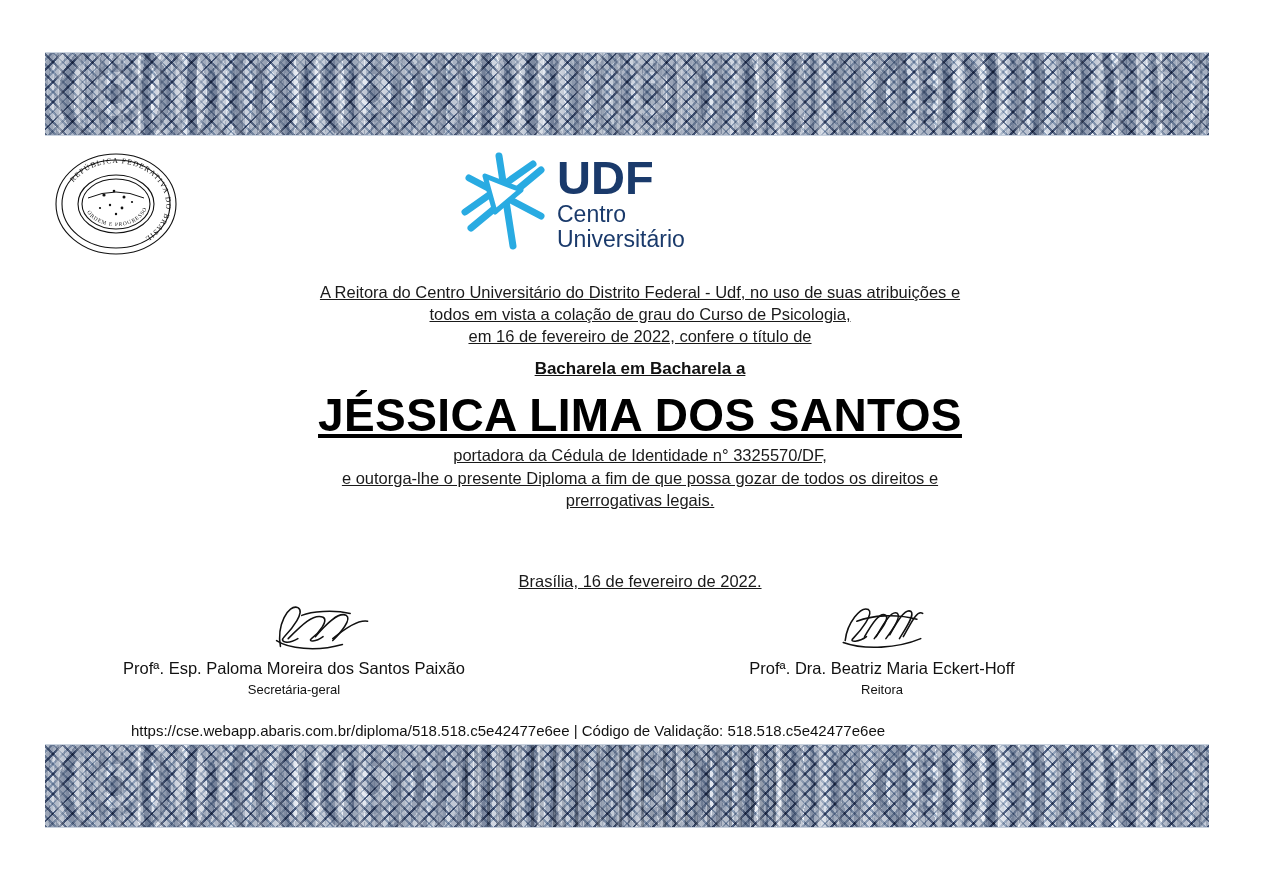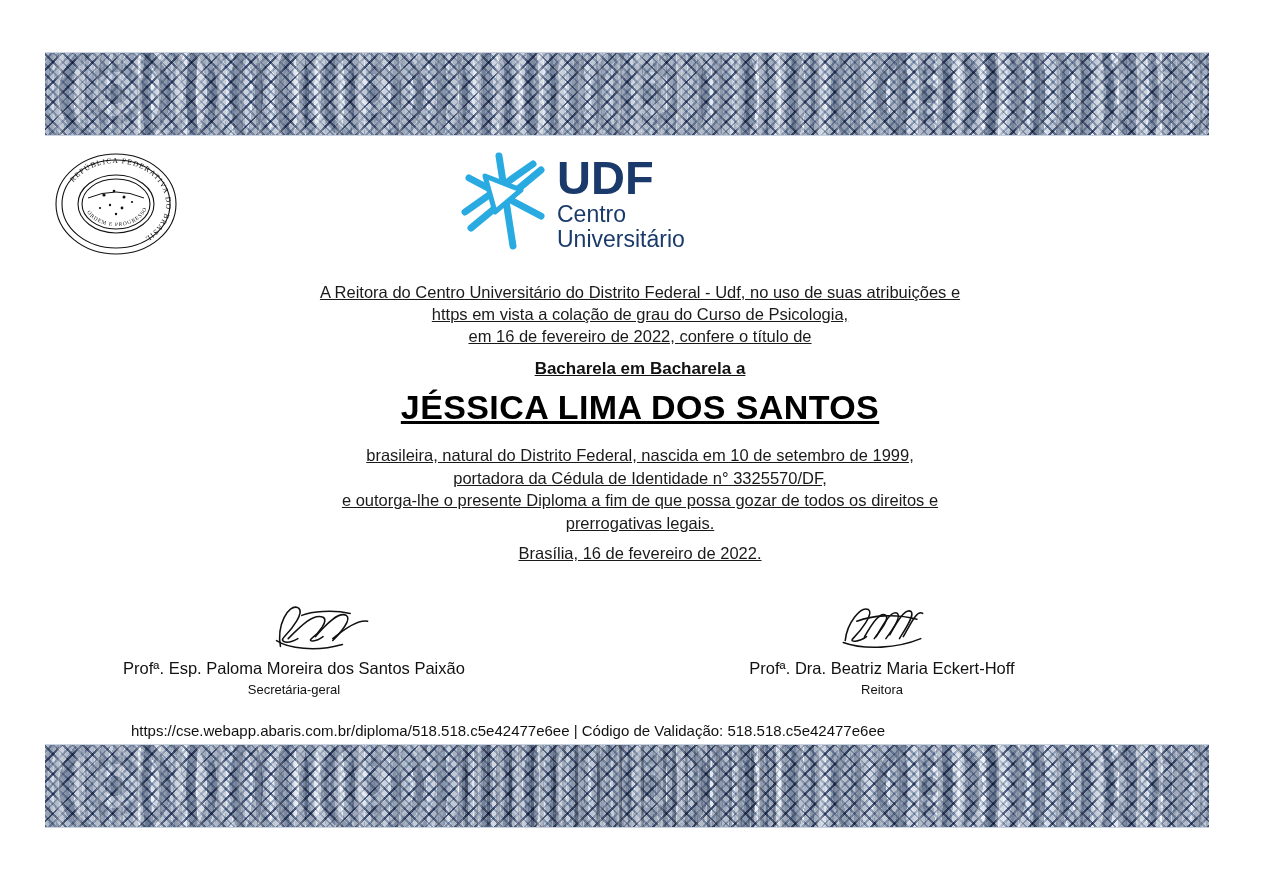--- a/index.html
+++ b/index.html
@@ -128,33 +128,33 @@
     color: #1a1a1a;
   }
   .degree {
     top: 359px;
     font-size: 17px;
     font-weight: bold;
     color: #111;
   }
   .student-name {
     top: 388px;
-    font-size: 34px;
+    font-size: 46px;
     font-weight: bold;
     letter-spacing: 0.4px;
     color: #000;
   }
   .details {
     top: 444px;
     font-size: 16.5px;
     line-height: 22.5px;
     color: #1a1a1a;
   }
   .place-date {
-    top: 544px;
+    top: 572px;
     font-size: 16.5px;
     color: #1a1a1a;
   }
 
   
   .sig-row {
     position: absolute;
     top: 596px;
     left: 0;
     width: 1176px;
@@ -240,30 +240,29 @@
     </div>
     <div class="logo-text">
       <div class="logo-udf">UDF</div>
       <div class="logo-sub">Centro</div>
       <div class="logo-sub">Universitário</div>
     </div>
   </div>
 
   <div class="center-col intro">
     <div>A Reitora do Centro Universitário do Distrito Federal - Udf, no uso de suas atribuições e</div>
-    <div>https em vista a colação de grau do Curso de Psicologia,</div>
+    <div>todos em vista a colação de grau do Curso de Psicologia,</div>
     <div>em 16 de fevereiro de 2022, confere o título de</div>
   </div>
 
   <div class="center-col degree">Bacharela em Bacharela a</div>
 
   <div class="center-col student-name">JÉSSICA LIMA DOS SANTOS</div>
 
   <div class="center-col details">
-    <div>brasileira, natural do Distrito Federal, nascida em 10 de setembro de 1999,</div>
     <div>portadora da Cédula de Identidade n° 3325570/DF,</div>
     <div>e outorga-lhe o presente Diploma a fim de que possa gozar de todos os direitos e</div>
     <div>prerrogativas legais.</div>
   </div>
 
   <div class="center-col place-date">Brasília, 16 de fevereiro de 2022.</div>
 
   <div class="sig-row">
     <div class="sig">
       <div class="sig-img">

